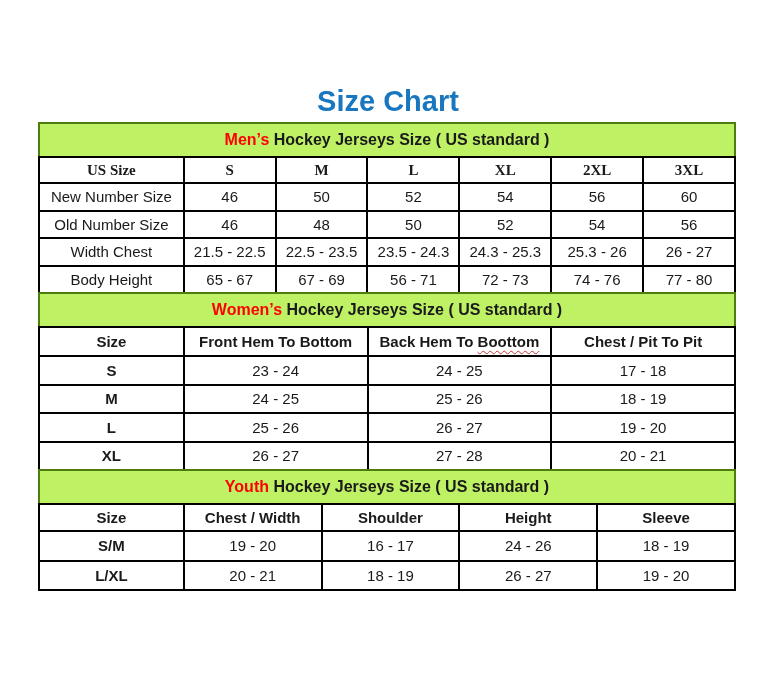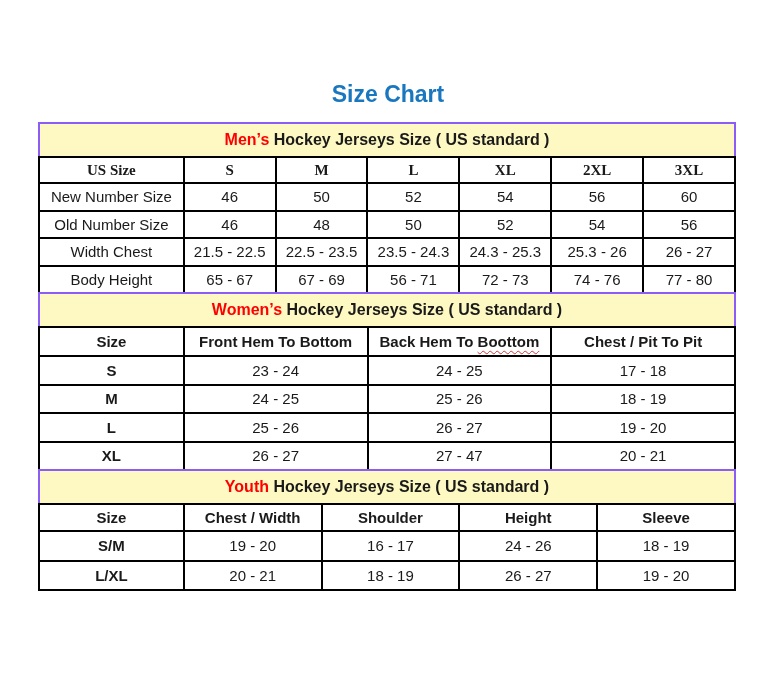--- a/index.html
+++ b/index.html
@@ -14,37 +14,37 @@
     font-family: "Liberation Sans", sans-serif;
     color: #1a1a1a;
     overflow: hidden;
   }
   .page-title {
     position: absolute;
     top: 66px;
     left: 0;
     width: 776px;
     text-align: center;
-    font-size: 23px;
+    font-size: 29px;
     font-weight: bold;
     color: #1877BE;
     letter-spacing: 0px;
   }
   .chart-wrap {
     position: absolute;
     left: 38px;
     top: 122px;
     width: 698px;
   }
   .size-section + .size-section {
     margin-top: -2px;
   }
   .banner {
-    border: 2px solid #8b5cf6;
-    background: #fef9c3;
+    border: 2px solid #4d7c0f;
+    background: #bef264;
     text-align: center;
     font-weight: bold;
     font-size: 16px;
     height: 32px;
     line-height: 32px;
     color: #1a1a1a;
   }
   .banner .hl {
     color: #FF0000;
   }
@@ -190,21 +190,21 @@
           </tr>
           <tr>
             <td class="row-label">L</td>
             <td>25 - 26</td>
             <td>26 - 27</td>
             <td>19 - 20</td>
           </tr>
           <tr>
             <td class="row-label">XL</td>
             <td>26 - 27</td>
-            <td>27 - 47</td>
+            <td>27 - 28</td>
             <td>20 - 21</td>
           </tr>
         </tbody>
       </table>
   </section>
 
   <section class="size-section">
     <div class="banner"><span class="hl">Youth</span><span> Hockey Jerseys Size ( US standard )</span></div>
     <table class="size-table youth">
         <colgroup>

